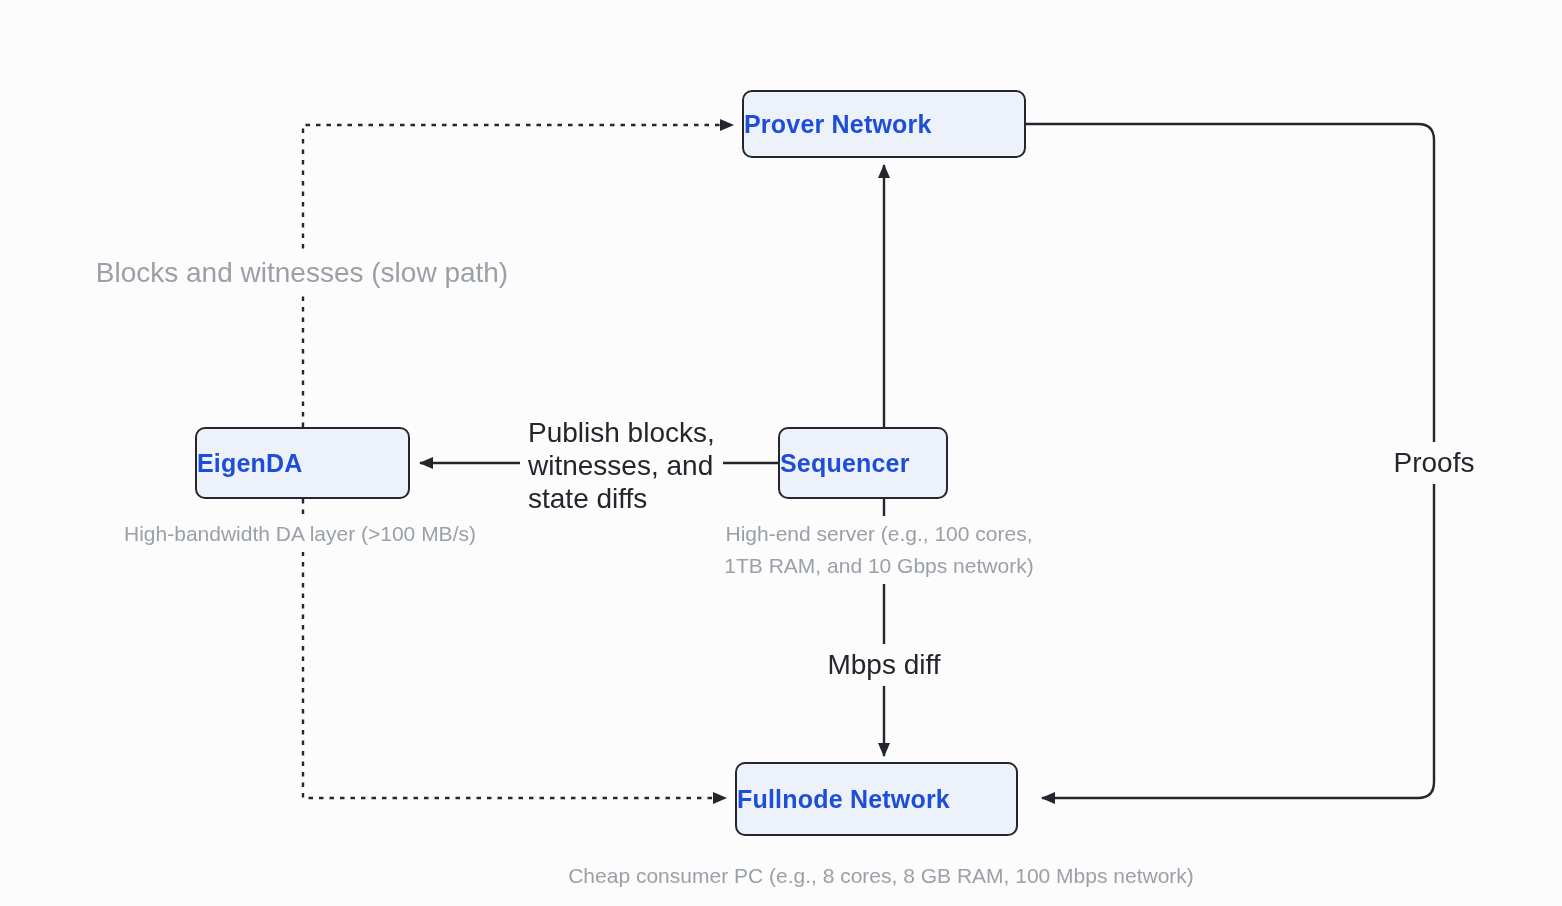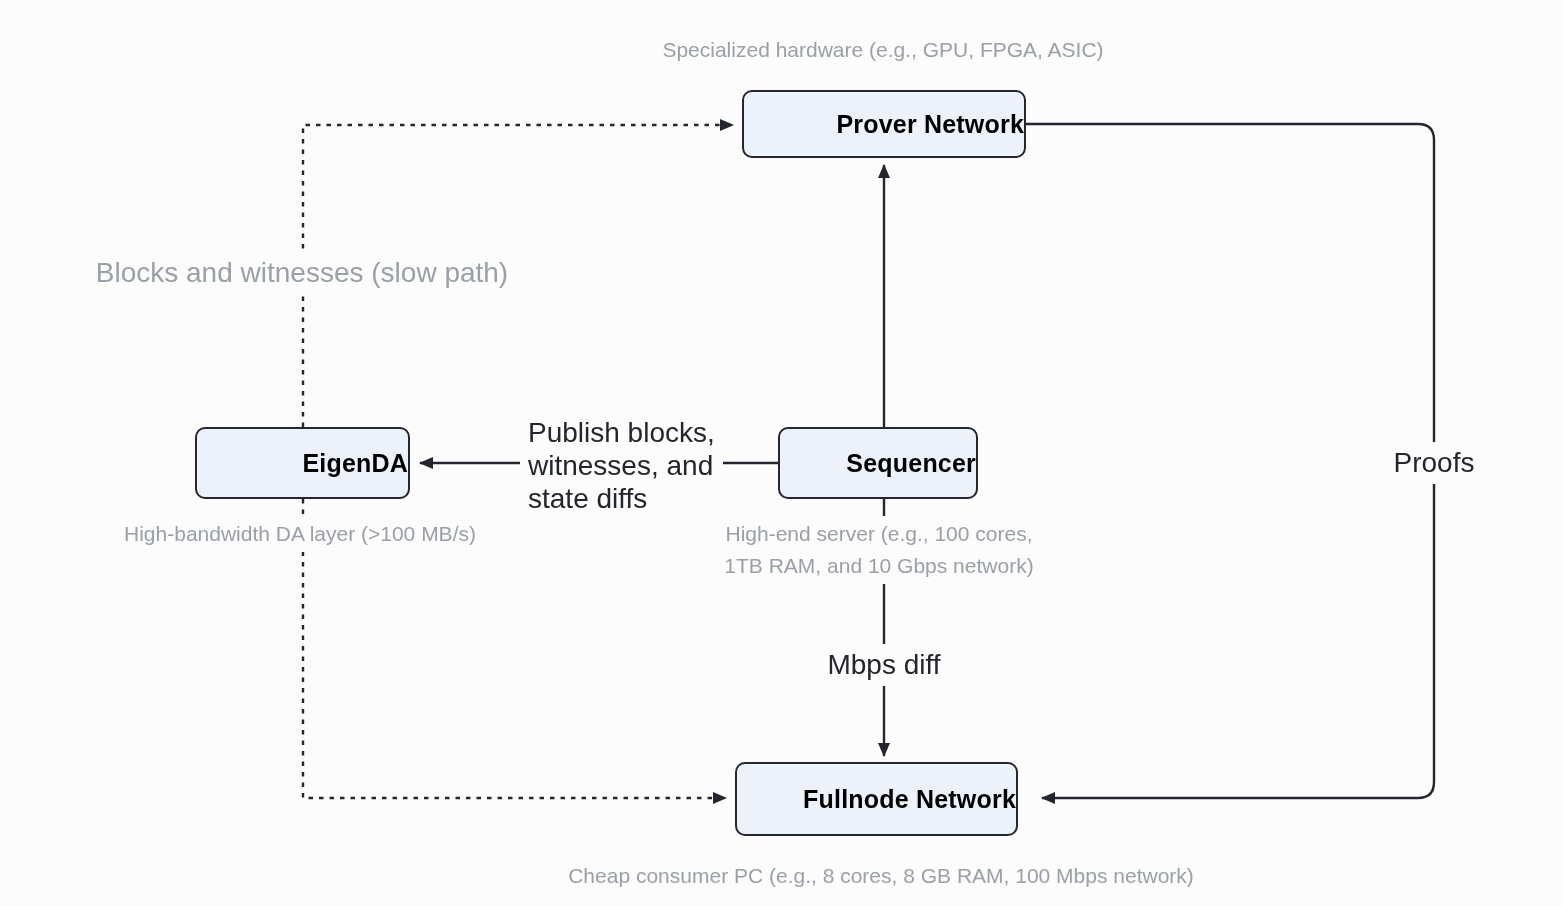--- a/index.html
+++ b/index.html
@@ -9,27 +9,27 @@
     width:1562px;
     height:906px;
     background:#fcfcfc;
     overflow:hidden;
   }
   svg.wires { position:absolute; inset:0; width:1562px; height:906px; }
   .node {
     position:absolute;
     display:flex;
     align-items:center;
-    justify-content:flex-end;
+    justify-content:flex-start;
     background:#edf1fa;
     border:2.5px solid #26272e;
     border-radius:10px;
     font-weight:700;
     font-size:25px;
-    color:#000000;
+    color:#1d4ed8;
     box-sizing:border-box;
     letter-spacing:0.2px;
   }
   .note {
     position:absolute;
     transform:translateX(-50%);
     color:#9ba0a8;
     font-size:21px;
     white-space:pre-line;
     text-align:center;
@@ -76,29 +76,28 @@
   </svg>
 
   <div class="node" style="left:742px; top:90px; width:284px; height:68px;">
     <span>Prover Network</span>
   </div>
 
   <div class="node" style="left:195px; top:427px; width:215px; height:72px;">
     <span>EigenDA</span>
   </div>
 
-  <div class="node" style="left:778px; top:427px; width:200px; height:72px;">
+  <div class="node" style="left:778px; top:427px; width:170px; height:72px;">
     <span>Sequencer</span>
   </div>
 
   <div class="node" style="left:735px; top:762px; width:283px; height:74px;">
     <span>Fullnode Network</span>
   </div>
 
-  <div class="note" style="left:883px; top:34px;">Specialized hardware (e.g., GPU, FPGA, ASIC)</div>
 
   <div class="note mask" style="left:300px; top:516px;">High-bandwidth DA layer (&gt;100 MB/s)</div>
 
   <div class="note mask" style="left:879px; top:516px;">High-end server (e.g., 100 cores,
 1TB RAM, and 10 Gbps network)</div>
 
   <div class="note" style="left:881px; top:860px;">Cheap consumer PC (e.g., 8 cores, 8 GB RAM, 100 Mbps network)</div>
 
   <div class="elabel gray" style="left:302px; top:252px;">Blocks and witnesses (slow path)</div>
 

